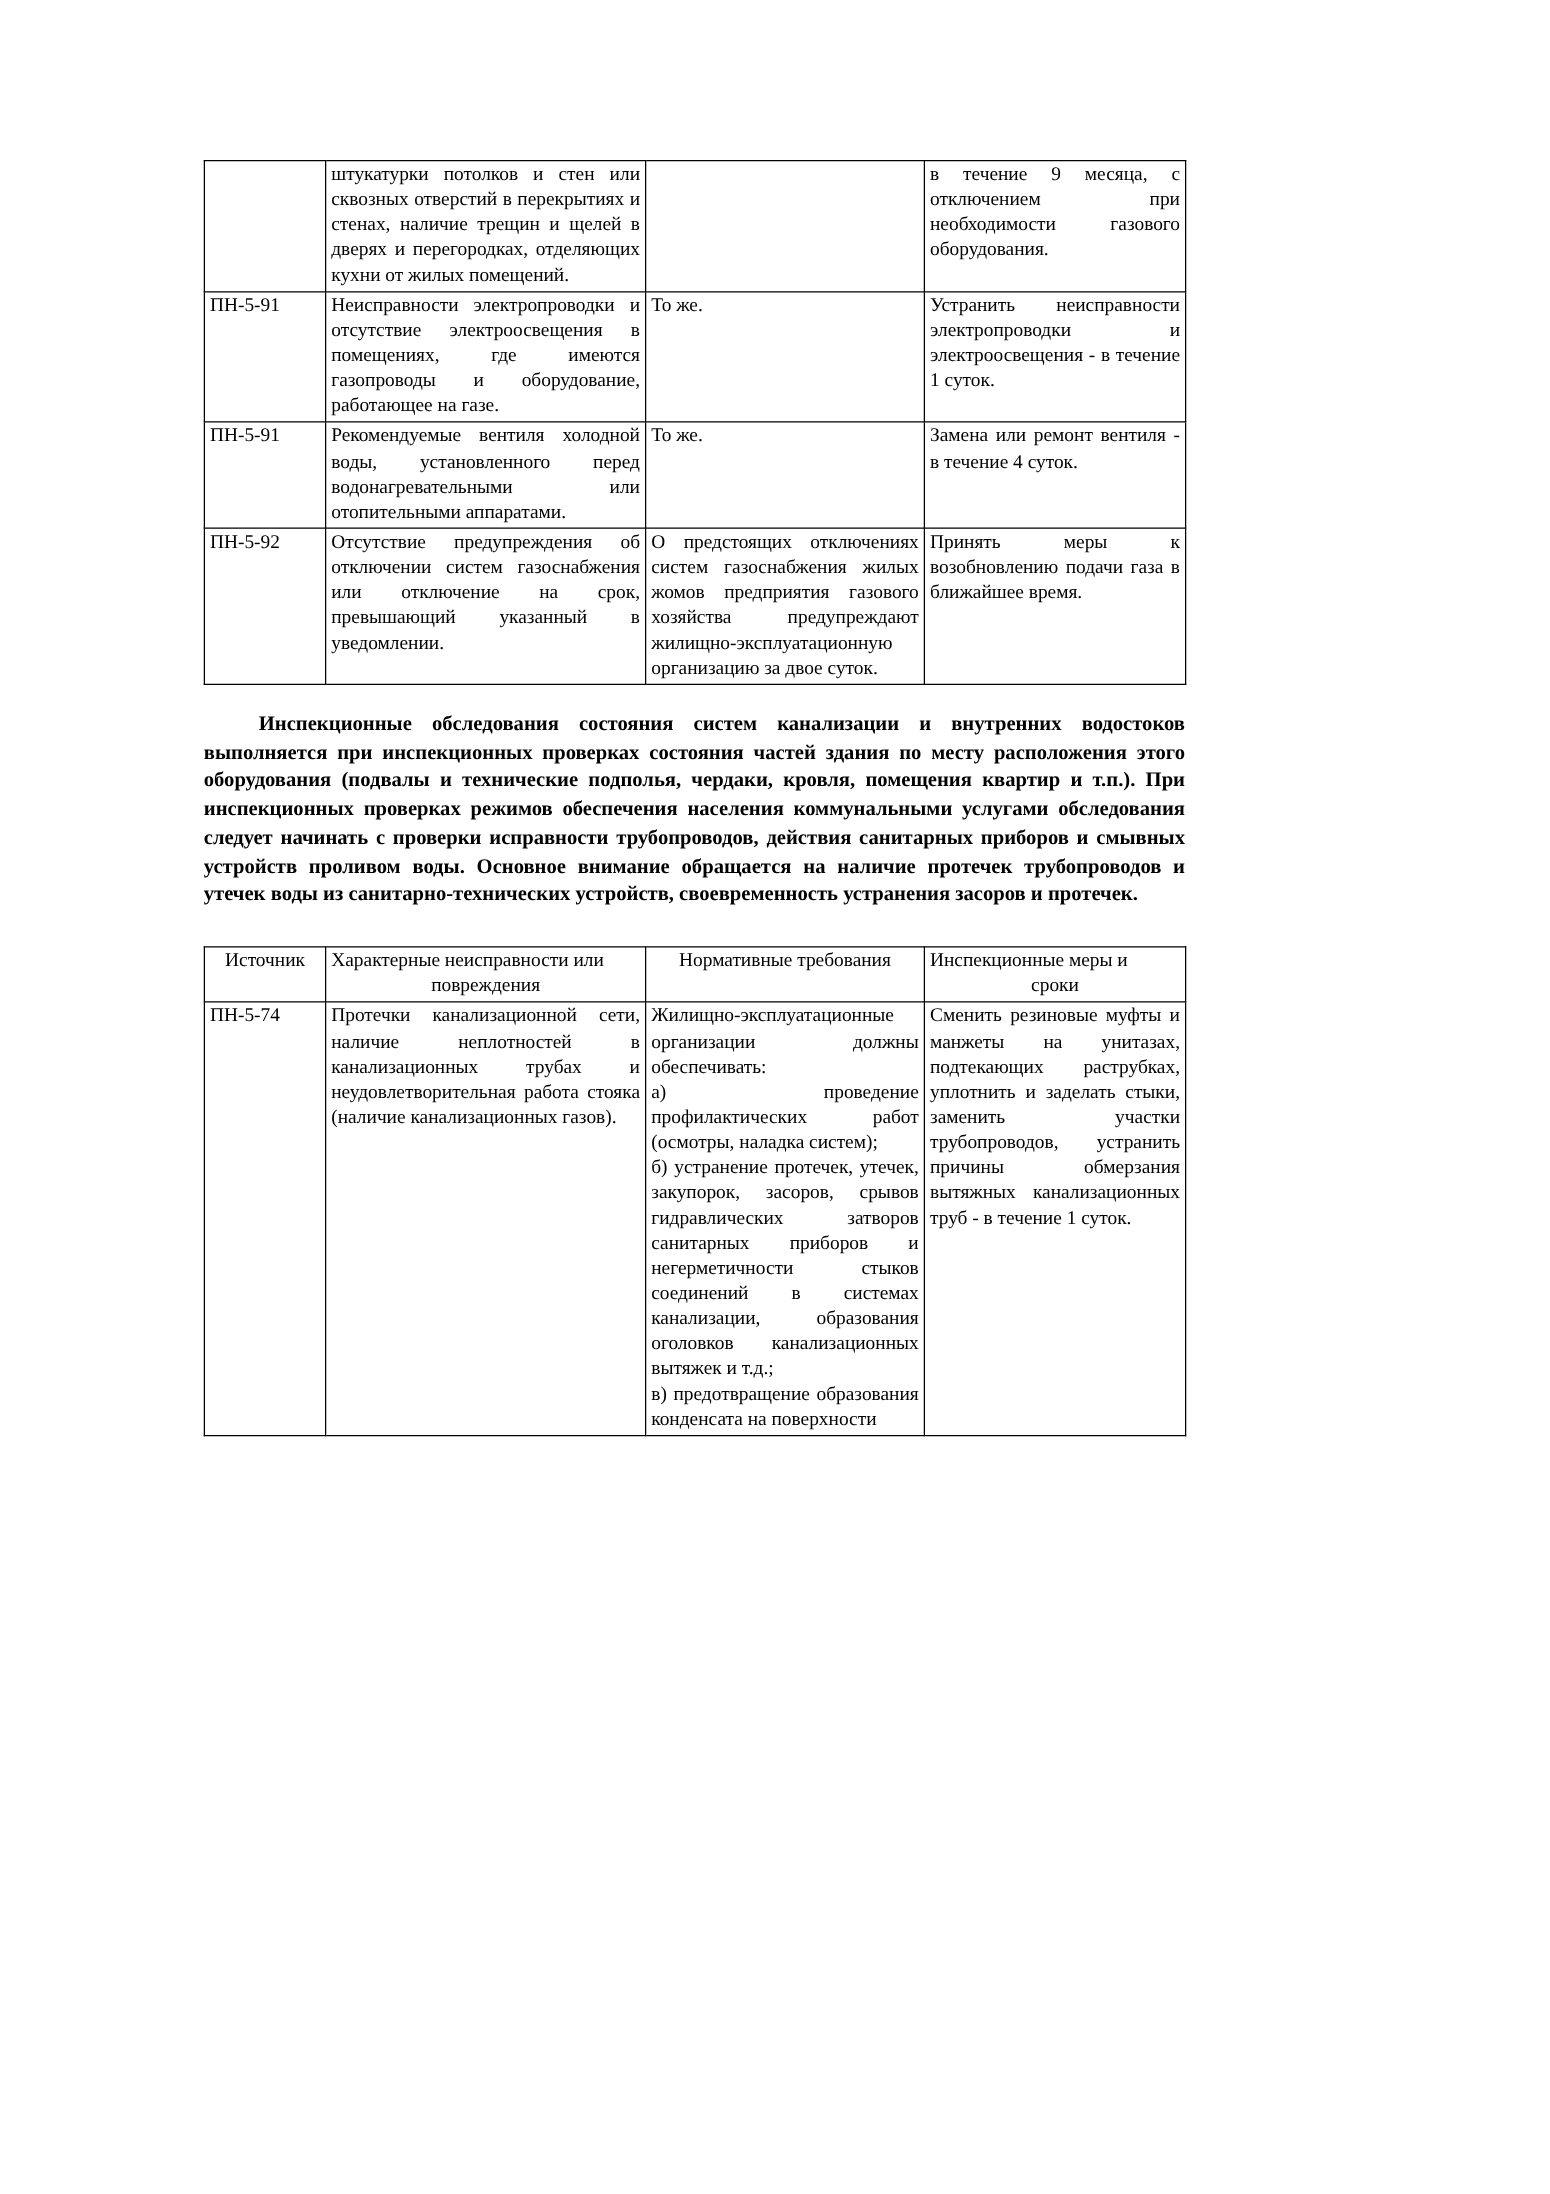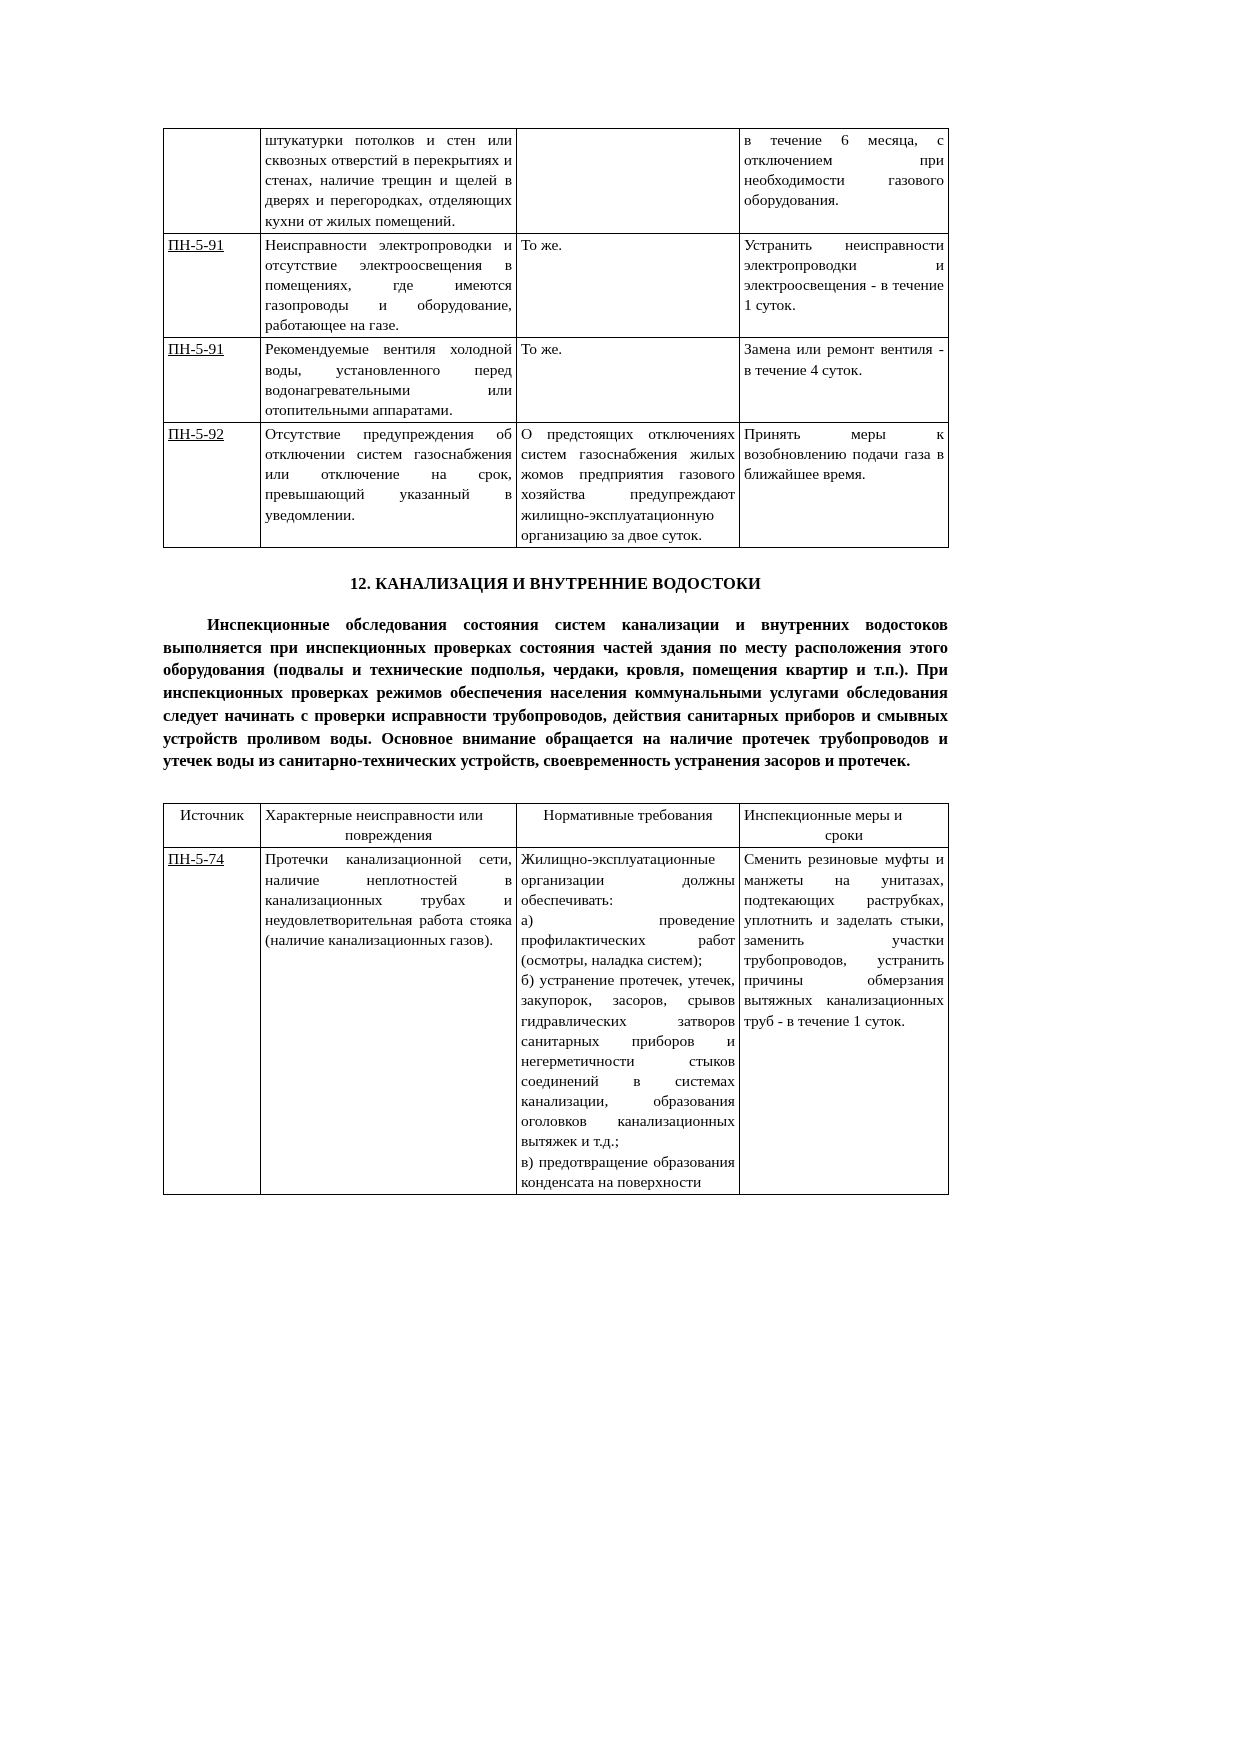--- a/index.html
+++ b/index.html
@@ -45,21 +45,20 @@
     text-align: justify;
     text-align-last: left;
     -webkit-hyphens: none;
     hyphens: none;
     word-spacing: normal;
   }
   table.doc-table td.src {
     text-align: left;
     text-align-last: left;
     white-space: nowrap;
-    text-decoration: underline;
   }
   table.doc-table th {
     text-align: left;
     text-align-last: center;
     vertical-align: top;
   }
   
   col.c-src   { width: 97px; }
   col.c-def   { width: 256px; }
   col.c-norm  { width: 223px; }
@@ -100,21 +99,21 @@
         <col class="c-src">
           <col class="c-def">
           <col class="c-norm">
           <col class="c-meas">
       </colgroup>
       <tbody>
         <tr>
           <td class="src"></td>
           <td class="just">штукатурки потолков и стен или сквозных отверстий в перекрытиях и стенах, наличие трещин и щелей в дверях и перегородках, отделяющих кухни от жилых помещений.</td>
           <td class="just"></td>
-          <td class="just">в течение 6 месяца, с отключением при необходимости газового оборудования.</td>
+          <td class="just">в течение 9 месяца, с отключением при необходимости газового оборудования.</td>
         </tr>
         <tr>
           <td class="src">ПН-5-91</td>
           <td class="just">Неисправности электропроводки и отсутствие электроосвещения в помещениях, где имеются газопроводы и оборудование, работающее на газе.</td>
           <td class="just">То же.</td>
           <td class="just">Устранить неисправности электропроводки и электроосвещения - в течение 1 суток.</td>
         </tr>
         <tr>
           <td class="src">ПН-5-91</td>
           <td class="just">Рекомендуемые вентиля холодной воды, установленного перед водонагревательными или отопительными аппаратами.</td>
@@ -123,21 +122,20 @@
         </tr>
         <tr>
           <td class="src">ПН-5-92</td>
           <td class="just">Отсутствие предупреждения об отключении систем газоснабжения или отключение на срок, превышающий указанный в уведомлении.</td>
           <td class="just">О предстоящих отключениях систем газоснабжения жилых жомов предприятия газового хозяйства предупреждают жилищно-эксплуатационную организацию за двое суток.</td>
           <td class="just">Принять меры к возобновлению подачи газа в ближайшее время.</td>
         </tr>
       </tbody>
     </table>
 
-    <div class="section-heading">12. КАНАЛИЗАЦИЯ И ВНУТРЕННИЕ ВОДОСТОКИ</div>
 
     <p class="body-par">Инспекционные обследования состояния систем канализации и внутренних водостоков выполняется при инспекционных проверках состояния частей здания по месту расположения этого оборудования (подвалы и технические подполья, чердаки, кровля, помещения квартир и т.п.). При инспекционных проверках режимов обеспечения населения коммунальными услугами обследования следует начинать с проверки исправности трубопроводов, действия санитарных приборов и смывных устройств проливом воды. Основное внимание обращается на наличие протечек трубопроводов и утечек воды из санитарно-технических устройств, своевременность устранения засоров и протечек.</p>
 
     <div class="spacer-before-table2"></div>
 
     <table class="doc-table">
       <colgroup>
         <col class="c-src">
           <col class="c-def">
           <col class="c-norm">

